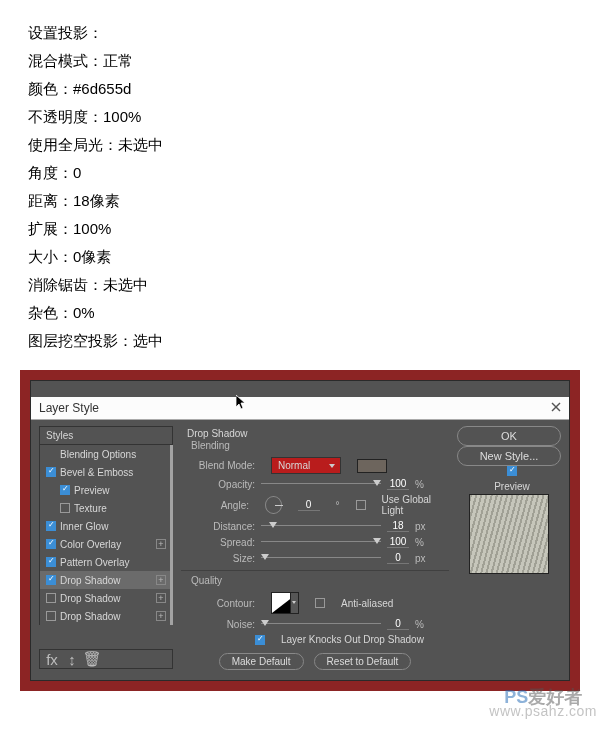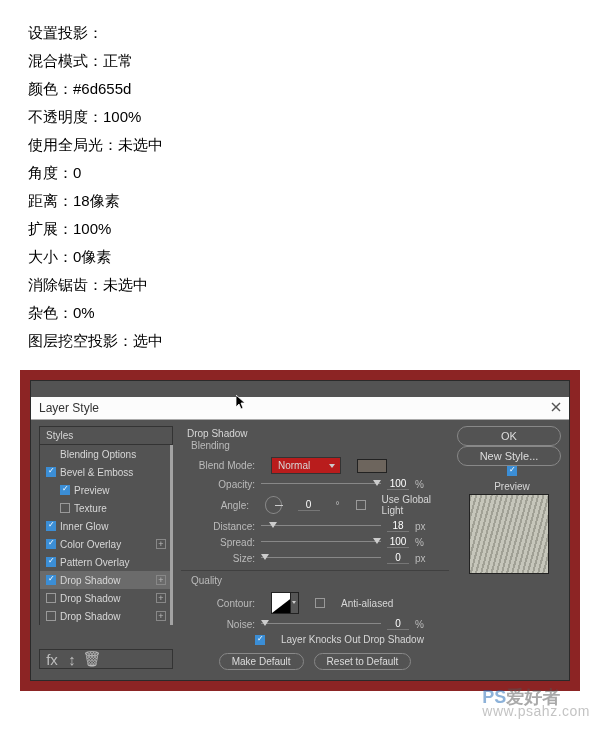--- a/index.html
+++ b/index.html
@@ -48,21 +48,21 @@
   .contour .carv { position:absolute; right:0; top:0; width:8px; height:20px; background:#565656; border-left:1px solid #222; }
   .contour .carv::after{content:"";position:absolute;right:2px;top:8px;border-left:2px solid transparent;border-right:2px solid transparent;border-top:3px solid #ccc;}
   .mid-buttons { display:flex; gap:10px; justify-content:center; margin:6px 0 4px; }
   .btn { background:#535353; border:1px solid #888; border-radius:9px; padding:2px 12px; color:#ddd; font-size:10px; }
   .col-right { width:104px; display:flex; flex-direction:column; gap:0; align-items:stretch; }
   .rbtn { background:#535353; border:1px solid #888; border-radius:10px; padding:3px 0; color:#ddd; text-align:center; font-size:11px; }
   .preview-row { display:flex; align-items:center; gap:5px; padding-left:6px;flex-direction:column; }
   .preview-img { width:80px; height:80px; background: #bdbcb0; border:1px solid #222; margin:2px auto 0; position:relative; overflow:hidden; }
   .preview-img::before { content:""; position:absolute; inset:0; background: repeating-linear-gradient(105deg, rgba(0,0,0,0.15) 0 2px, rgba(255,255,255,0.15) 2px 5px); filter: blur(0.5px); }
   .hr { height:1px; background:#404040; margin:4px 0; }
-  .watermark { position: fixed; right: 10px; bottom: 28px; text-align:left; font-size:10px; line-height:14px; opacity:0.5; writing-mode: horizontal-tb; margin-left: 43px; }
+  .watermark { position: fixed; right: 3px; bottom: 28px; text-align:center; font-size:10px; line-height:14px; opacity:0.5; writing-mode: horizontal-tb; margin-left: 43px; }
   .watermark .l1 { font-size:18px; font-weight:bold; color:#555;}
   .watermark .l1 span{ color:#1d66b3; }
   .watermark .l2 { color:#888; font-size:14px; letter-spacing:0.5px;}
 </style>
 </head>
 <body>
 
 <div class="doc">
   <p>设置投影：</p>
   <p>混合模式：正常</p>

